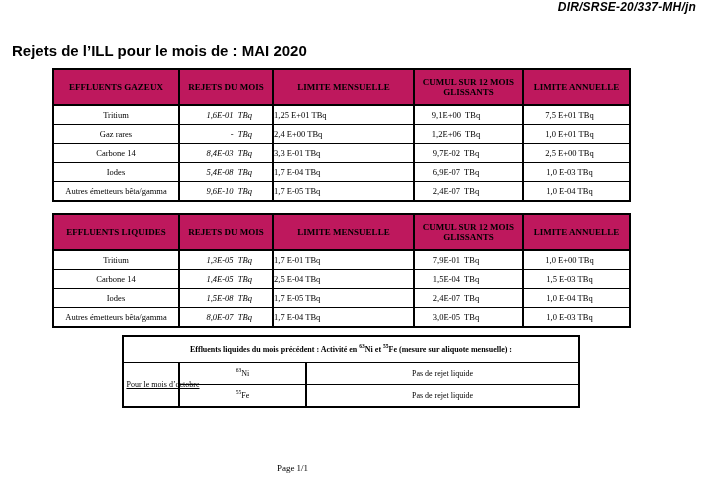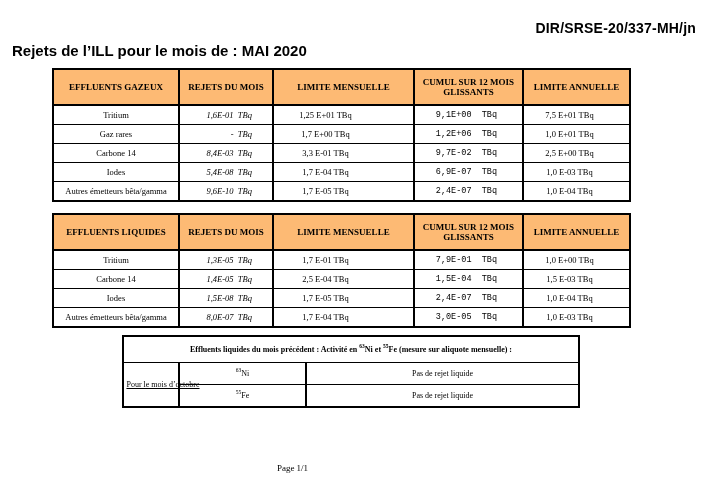--- a/index.html
+++ b/index.html
@@ -6,23 +6,23 @@
   body {
     width: 707px; height: 500px;
     background: #ffffff;
     font-family: "Liberation Serif", serif;
     color: #000;
     overflow: hidden;
   }
   .page { position: relative; width: 707px; height: 500px; }
 
   .doc-ref {
-    position: absolute; top: 20px; right: 11px;
+    position: absolute; top: 0; right: 11px;
     font-family: "Liberation Sans", sans-serif;
-    font-weight: bold; font-size: 14px; letter-spacing: 0.2px;
+    font-weight: bold; font-size: 12px; letter-spacing: 0.2px; font-style: italic;
   }
   .doc-title {
     position: absolute; top: 42px; left: 12px; width: 707px;
     text-align: left;
     font-family: "Liberation Sans", sans-serif;
     font-weight: bold; font-size: 15px;
   }
 
   table.tbl {
     position: absolute;
@@ -31,35 +31,35 @@
     table-layout: fixed;
   }
   .tbl-gaz { left: 52px; top: 68px; }
   .tbl-liq { left: 52px; top: 213px; }
   table.tbl th, table.tbl td {
     border: 1px solid #000;
     border-left-width: 2px; border-right-width: 2px;
     overflow: hidden;
   }
   table.tbl th {
-    background: #fdba74;
+    background: #be185d;
     font-weight: bold; font-size: 9px;
     text-align: center; vertical-align: middle;
     height: 34px; padding: 0 2px;
     border-bottom-width: 2px;
   }
   table.tbl td {
     font-size: 8.5px; height: 18px;
     vertical-align: middle; white-space: pre;
     padding: 0;
   }
   .tbl td.c0 { text-align: center; }
   .tbl td.c1 { text-align: right; padding-right: 20px; font-style: italic; }
-  .tbl td.c2 { text-align: center; padding-right: 36px; }
-  .tbl td.c3 { text-align: right; padding-right: 25px; font-family: Liberation Mono, monospace; }
+  .tbl td.c2 { text-align: left; padding-right: 36px; }
+  .tbl td.c3 { text-align: center; padding-right: 25px; }
   .tbl td.c4 { text-align: center; padding-right: 14px; }
 
   table.tbl3 {
     position: absolute; left: 122px; top: 335px;
     border-collapse: collapse; border: 2px solid #000;
     table-layout: fixed; width: 456px;
   }
   table.tbl3 td {
     border: 1px solid #000;
     border-left-width: 2px; border-right-width: 2px;
@@ -109,21 +109,21 @@
       <tr>
         <td class="c0">Tritium</td>
         <td class="c1">1,6E-01  TBq</td>
         <td class="c2">1,25 E+01 TBq</td>
         <td class="c3">9,1E+00  TBq</td>
         <td class="c4">7,5 E+01 TBq</td>
       </tr>
       <tr>
         <td class="c0">Gaz rares</td>
         <td class="c1">-  TBq</td>
-        <td class="c2">1,7 E+00 TBq</td>
+        <td class="c2">2,4 E+00 TBq</td>
         <td class="c3">1,2E+06  TBq</td>
         <td class="c4">1,0 E+01 TBq</td>
       </tr>
       <tr>
         <td class="c0">Carbone 14</td>
         <td class="c1">8,4E-03  TBq</td>
         <td class="c2">3,3 E-01 TBq</td>
         <td class="c3">9,7E-02  TBq</td>
         <td class="c4">2,5 E+00 TBq</td>
       </tr>

